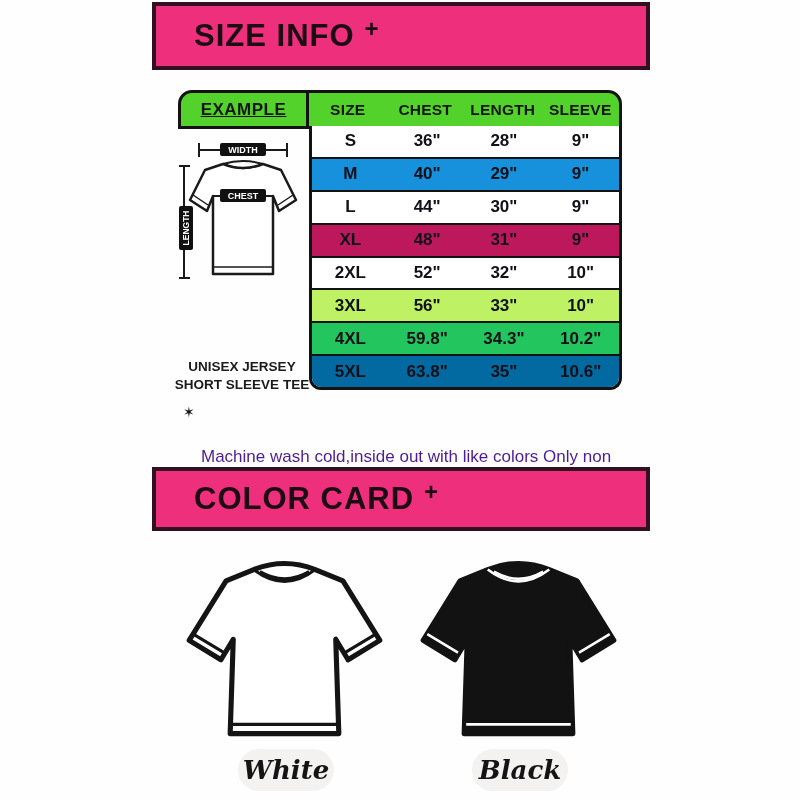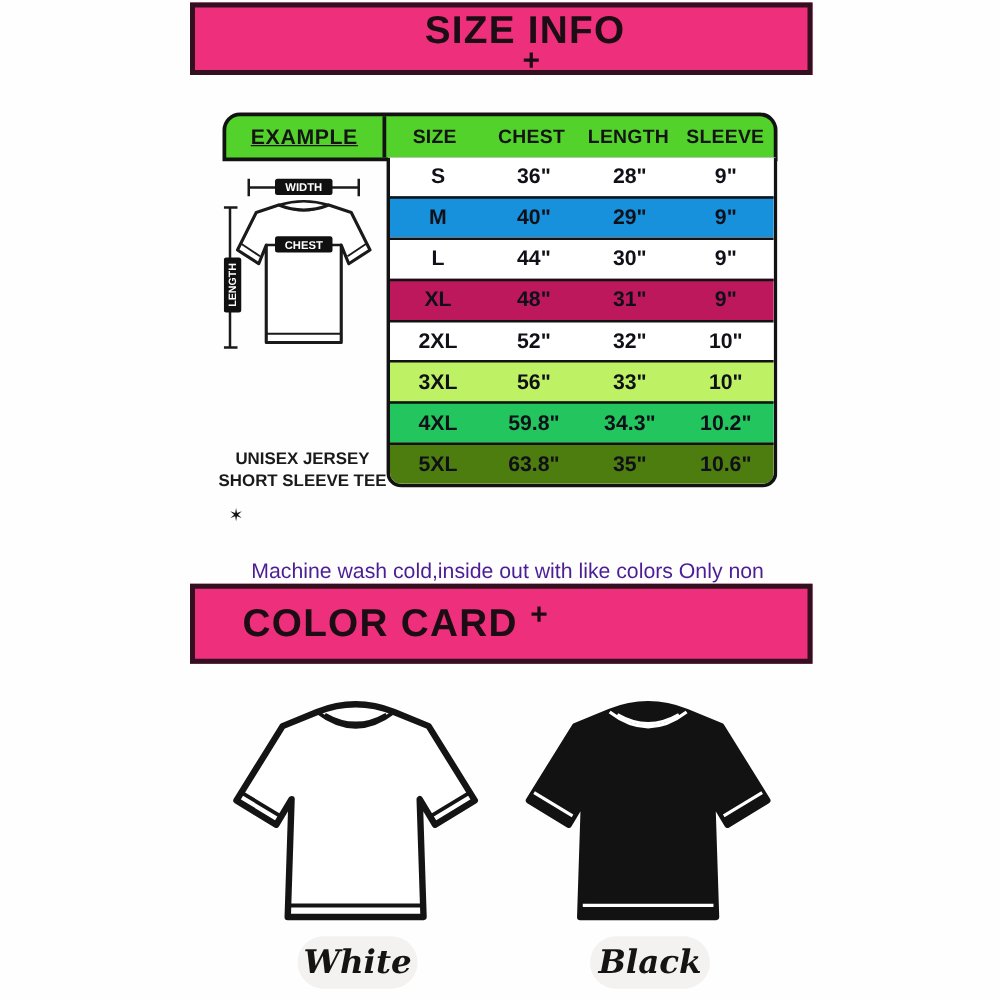--- a/index.html
+++ b/index.html
@@ -4,21 +4,21 @@
 <style>
   html,body{margin:0;padding:0;background:#ffffff;}
   .canvas{position:relative;width:800px;height:800px;background:#fefefe;overflow:hidden;
           font-family:"Liberation Sans",sans-serif;color:#141414;}
 
   
   .banner{position:absolute;left:152px;width:498px;background:#ed2f7c;border:4px solid #33101f;
           display:flex;align-items:center;padding-left:38px;box-sizing:border-box;}
   .banner .btitle{font-size:31px;font-weight:bold;letter-spacing:1px;color:#1c0d14;}
   .banner .bplus{font-size:24px;font-weight:bold;margin-left:10px;transform:translateY(-7px);color:#1c0d14;}
-  #banner-size{top:2px;height:58px;flex-direction:column;}
+  #banner-size{top:2px;height:68px;}
   #banner-color{top:467px;height:64px;}
 
   
   .hdr-bar{position:absolute;left:178px;top:90px;width:438px;height:33px;background:#52d22b;
            border:3px solid #121212;border-radius:14px 14px 0 0;display:flex;}
   .hdr-example{width:125px;border-right:3px solid #121212;display:flex;align-items:center;justify-content:center;
                font-weight:bold;font-size:17px;letter-spacing:.5px;text-decoration:underline;}
   .hdr-cols{flex:1;display:grid;grid-template-columns:1fr 1fr 1fr 1fr;align-items:center;}
   .hdr-cols .hcell{text-align:center;font-weight:bold;font-size:15.5px;letter-spacing:.2px;}
 
@@ -105,21 +105,21 @@
         <div class="tcell">56"</div>
         <div class="tcell">33"</div>
         <div class="tcell">10"</div>
       </div>
       <div class="trow" style="background: #22c55e;">
         <div class="tcell">4XL</div>
         <div class="tcell">59.8"</div>
         <div class="tcell">34.3"</div>
         <div class="tcell">10.2"</div>
       </div>
-      <div class="trow" style="background: #4d7c0f;">
+      <div class="trow" style="background: #0369a1;">
         <div class="tcell">5XL</div>
         <div class="tcell">63.8"</div>
         <div class="tcell">35"</div>
         <div class="tcell">10.6"</div>
       </div>
     </div>
 
   <svg id="diagram-svg" width="128" height="170" viewBox="0 0 128 170">
 
     <g stroke="#1a1a1a" stroke-width="2">

